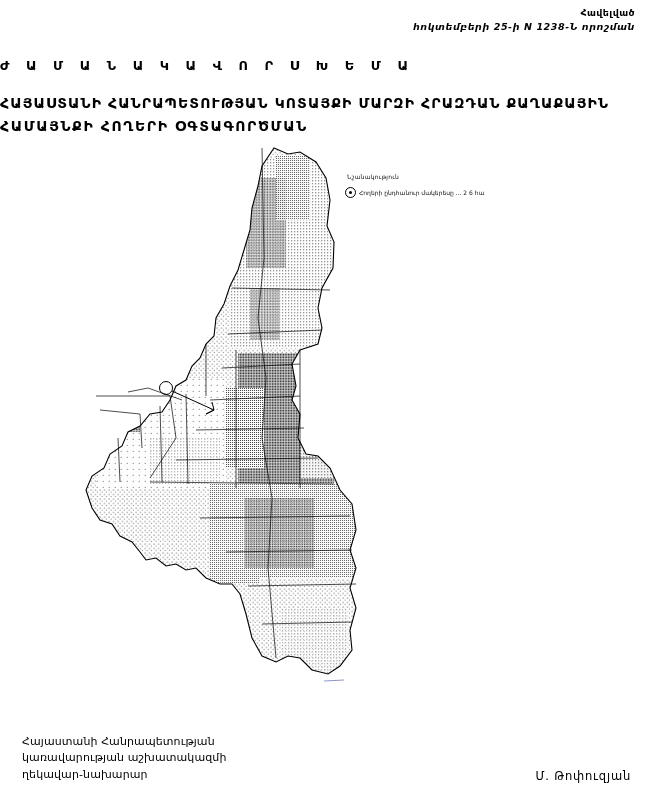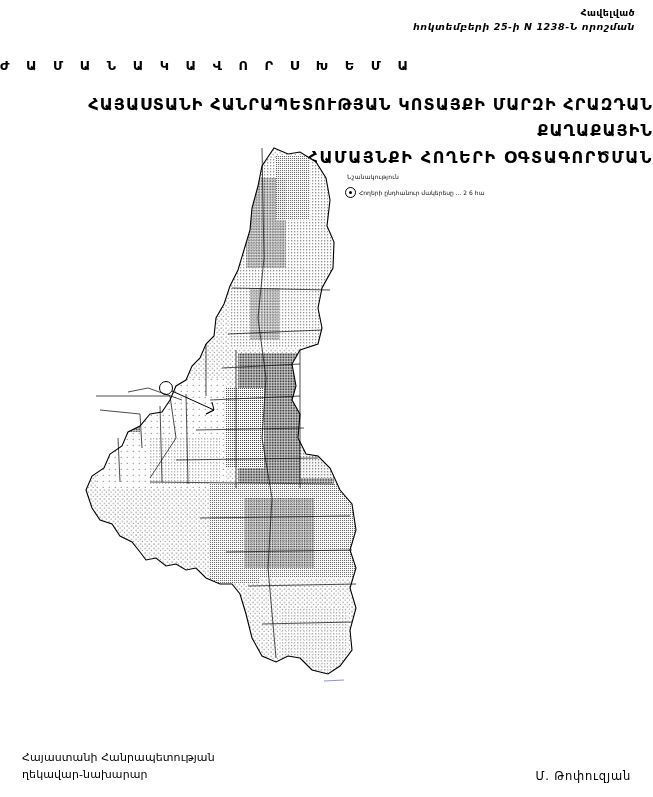--- a/index.html
+++ b/index.html
@@ -39,29 +39,28 @@
     right: 0;
     font-size: 13px;
     font-weight: bold;
     letter-spacing: 6px;
   }
   .title-block {
     position: absolute;
     top: 92px;
     left: 0;
     right: 0;
-    text-align: right;
-    font-size: 16px;
+    text-align: left;
+    font-size: 14px;
     font-weight: bold;
     letter-spacing: 1.1px;
     line-height: 1.65;
   }
   .title-block .t2 {
     letter-spacing: 1.6px;
-    padding-left: 8px;
   }
 
   
   .map-wrap {
     position: absolute;
     top: 138px;
     left: 0;
     width: 653px;
     height: 570px;
   }
@@ -250,15 +249,16 @@
 <div class="legend">
   <div class="legend-title">Նշանակություն</div>
   <div class="legend-row">
     <span class="legend-marker"></span>
     <span class="legend-text">Հողերի ընդհանուր մակերեսը ... 2 6 հա</span>
   </div>
 </div>
 
 <div class="footer-left">
   <div>Հայաստանի Հանրապետության</div>
+  <div>կառավարության աշխատակազմի</div>
   <div>ղեկավար-նախարար</div>
 </div>
 <div class="footer-right">Մ. Թոփուզյան</div>
 
 </body></html>

